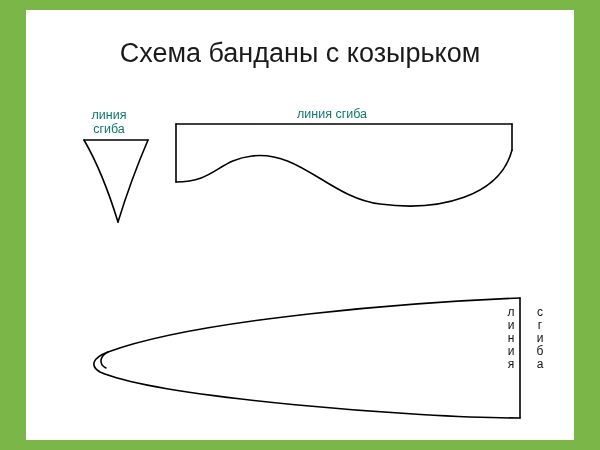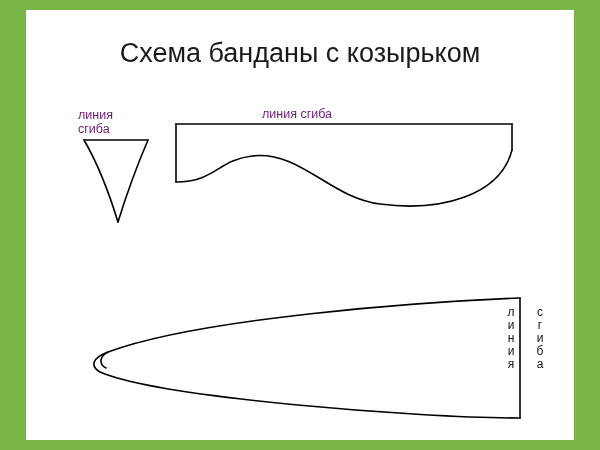--- a/index.html
+++ b/index.html
@@ -53,23 +53,23 @@
     text-align: center;
     font-size: 27px;
     color: #1a1a1a;
     font-family: "Liberation Sans", sans-serif;
     letter-spacing: 0px;
     white-space: nowrap;
   }
   .lbl {
     position: absolute;
     font-size: 12.5px;
-    color: #701a75;
+    color: #0f766e;
     font-family: "Liberation Sans", sans-serif;
-    text-align: left;
+    text-align: center;
     line-height: 14px;
     white-space: nowrap;
   }
   .lbl-vert {
     position: absolute;
     font-size: 12px;
     color: #111111;
     font-family: "Liberation Sans", sans-serif;
     line-height: 13px;
     text-align: center;

